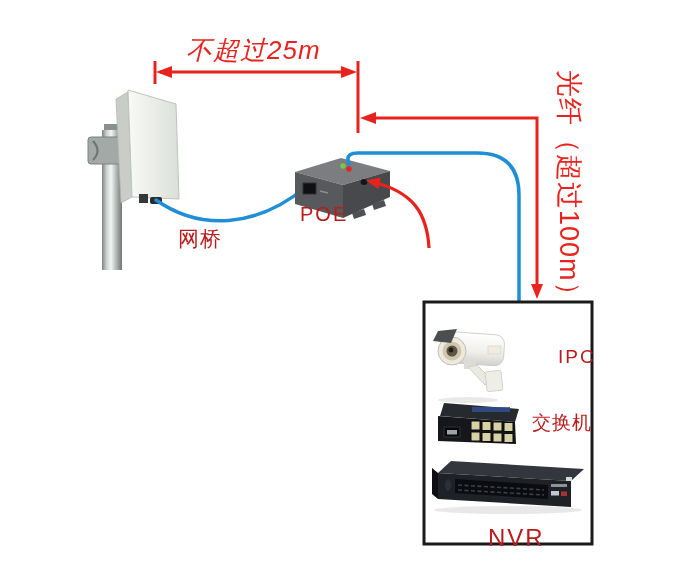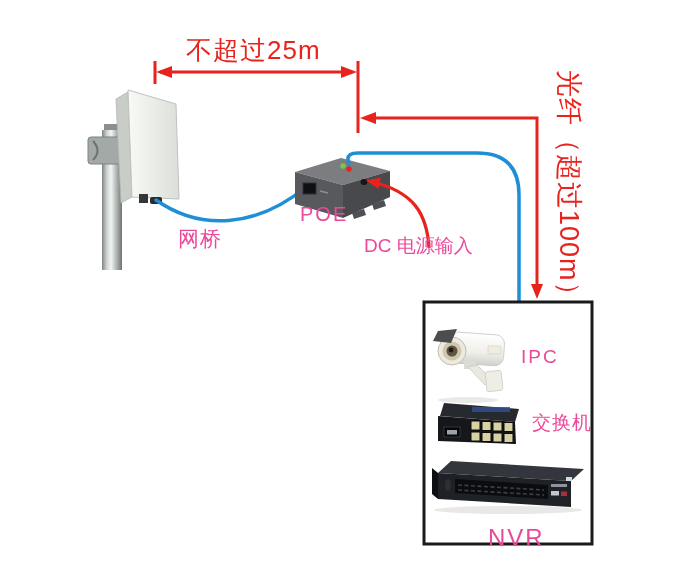--- a/index.html
+++ b/index.html
@@ -4,31 +4,31 @@
 <style>
   html,body{margin:0;padding:0;background:#fff;}
   #canvas{
     position:relative;
     width:700px;height:569px;
     background:var(--background,#fff);
     font-family:"Liberation Sans","DejaVu Sans",sans-serif;
     overflow:hidden;
   }
   #scene{position:absolute;left:0;top:0;}
-  .lbl{position:absolute;white-space:nowrap;line-height:1.15;color:#ec4899;}
+  .lbl{position:absolute;white-space:nowrap;line-height:1.15;color:#b91c1c;}
   .red{color:var(--annotation-red,#E8231D);}
-  .lbl-distance{left:186px;top:36px;font-size:26px;letter-spacing:1px;}
+  .lbl-distance{left:186px;top:36px;font-size:26px;letter-spacing:1px;font-style:italic;}
   .lbl-fiber{
     left:584px;top:70px;font-size:27px;letter-spacing:1px;
     transform:rotate(90deg);transform-origin:0 0;
   }
   .lbl-bridge{left:134px;top:227px;font-size:21px;letter-spacing:1px;margin-left:44px;}
   .lbl-poe{left:300px;top:203px;font-size:20px;letter-spacing:2px;}
   .lbl-dc{left:364px;top:235px;font-size:19px;}
-  .lbl-ipc{left:521px;top:346px;font-size:19px;letter-spacing:2px;text-align:right;}
+  .lbl-ipc{left:558px;top:346px;font-size:19px;letter-spacing:2px;text-align:right;}
   .lbl-switch{left:532px;top:412px;font-size:19px;letter-spacing:1px;text-align:right;}
   .lbl-nvr{left:488px;top:524px;font-size:24px;letter-spacing:2px;}
 
   .red-stroke{stroke:var(--annotation-red,#E8231D);fill:none;stroke-width:3;}
   .red-fill{fill:var(--annotation-red,#E8231D);stroke:none;}
   .blue-cable{stroke:var(--cable-blue,#1E8FD6);fill:none;stroke-width:3.5;stroke-linecap:round;}
   .eq-box{fill:#ffffff;stroke:var(--equipment-box-border,#1a1a1a);stroke-width:3;}
 </style>
 </head>
 <body>
@@ -161,20 +161,19 @@
   </svg>
 
   <div class="lbl red lbl-distance">不超过25m</div>
 
   <div class="lbl red lbl-fiber">光纤（超过100m）</div>
 
   <div class="lbl lbl-bridge">网桥</div>
 
   <div class="lbl lbl-poe">POE</div>
 
-  <div class="lbl lbl-dc">DC 电源输入</div>
 
   <div class="lbl lbl-ipc">IPC</div>
 
   <div class="lbl lbl-switch">交换机</div>
 
   <div class="lbl lbl-nvr">NVR</div>
 </div>
 
 </body></html>

